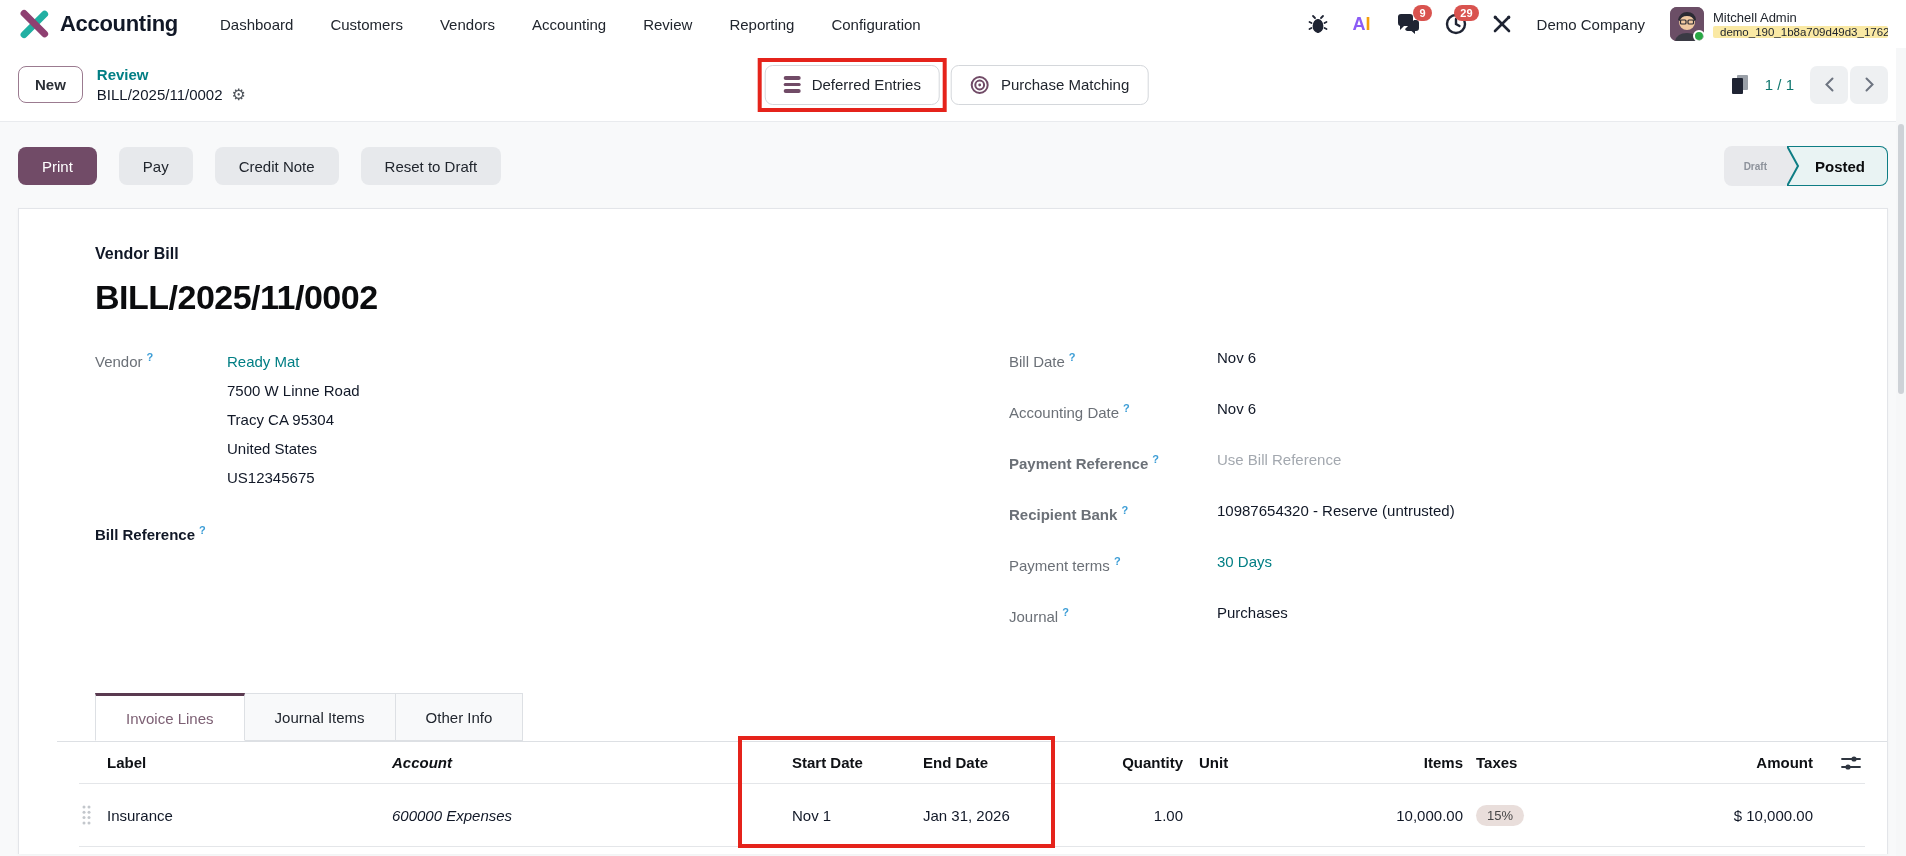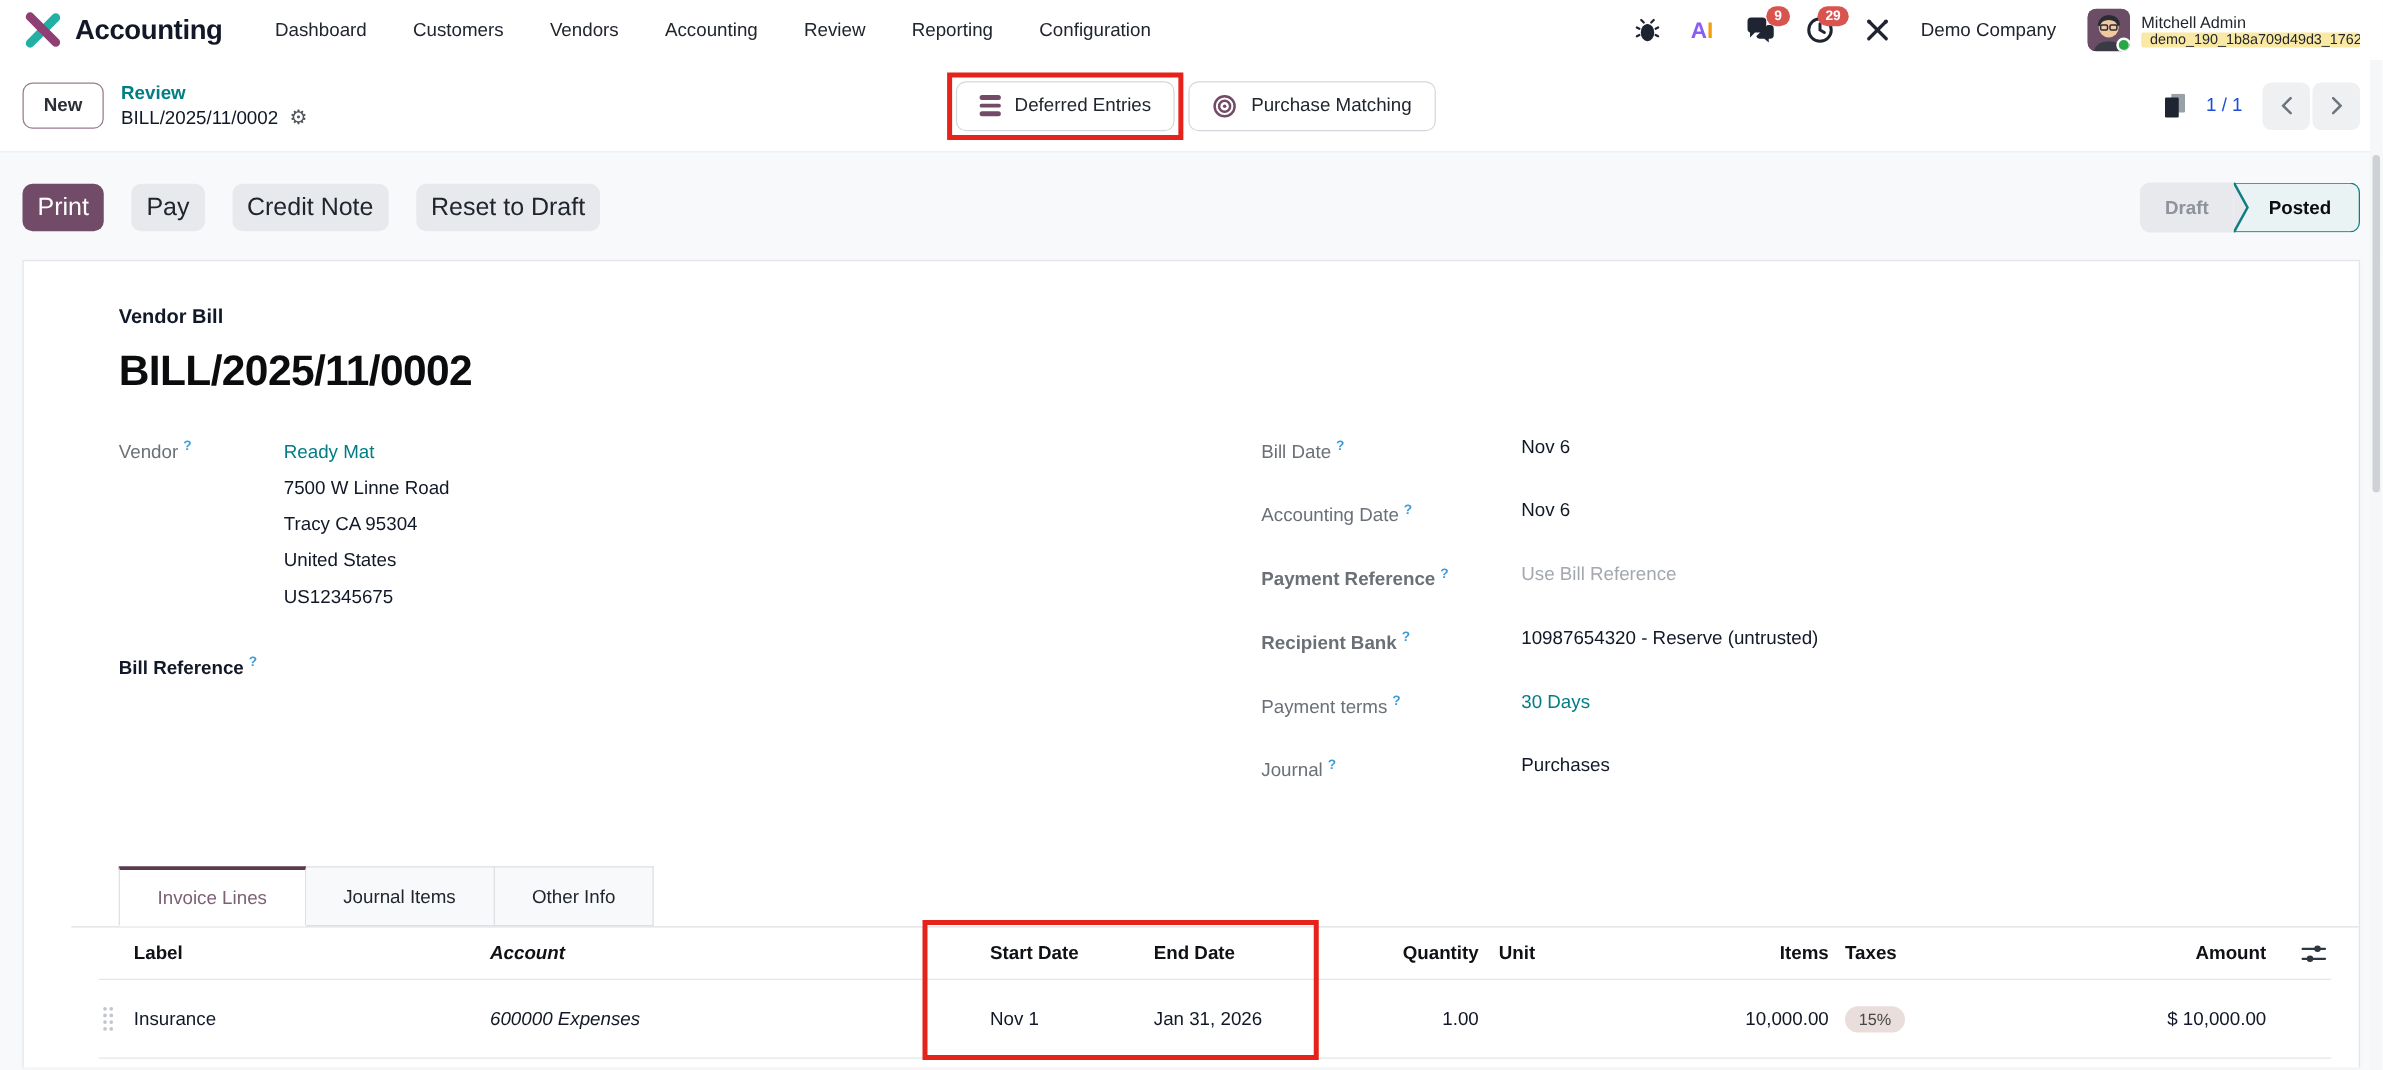--- a/index.html
+++ b/index.html
@@ -37,34 +37,34 @@
   .bc-parent { color:#017e84; font-size:15px; font-weight:700; cursor:pointer; }
   .bc-current { color:#111827; font-size:15px; display:flex; align-items:center; gap:9px; }
   .gear { font-size:16px; color:#50555c; cursor:pointer; line-height:1; }
   .center-btns { position:absolute; left:50%; top:50%; transform:translate(-50%,-50%); display:flex; align-items:center; gap:4px; }
   .red-wrap { border:4px solid #e5231b; padding:3px; }
   .hbtn { display:flex; align-items:center; gap:11px; background:#fff; border:1px solid #d4d7db; border-radius:8px;
           height:40px; padding:0 18px; font-size:15px; color:#21262e; cursor:pointer; white-space:nowrap; }
   .burger { display:flex; flex-direction:column; gap:3px; }
   .burger span { width:17px; height:3.5px; background:#714B67; border-radius:2px; }
   .pager { margin-left:auto; display:flex; align-items:center; gap:16px; }
-  .pager-count { font-size:15px; color:#1d4ed8; }
+  .pager-count { font-size:15px; color:#0f766e; }
   .pg-btns { display:flex; gap:2px; }
   .pg-btn { width:38px; height:38px; background:#eef0f2; border-radius:7px; display:flex; align-items:center;
             justify-content:center; cursor:pointer; }
 
   
   .action-row { padding:24px 18px 22px; display:flex; align-items:center; gap:22px; background:#f8f9fa; }
-  .btn { height:38px; padding:0 12px; border:none; border-radius:8px; font-size:20px; display:inline-flex;
+  .btn { height:38px; padding:0 24px; border:none; border-radius:8px; font-size:15px; display:inline-flex;
          align-items:center; cursor:pointer; font-family:inherit; }
   .btn-primary { background:#714B67; color:#fff; }
   .btn-secondary { background:#e7e9ec; color:#21262e; }
   .statusbar { margin-left:auto; display:flex; height:40px; }
   .st-draft { background:#e8e9ec; border-radius:8px 0 0 8px; display:flex; align-items:center; padding:0 20px;
-              color:#8d929b; font-weight:700; font-size:15px; cursor:pointer; }
+              color:#8d929b; font-weight:700; font-size:10px; cursor:pointer; }
   .st-posted { position:relative; background:#e9f3f3; border:1.5px solid #0e7d84; border-left:none;
                border-radius:0 8px 8px 0; display:flex; align-items:center; padding:0 22px 0 28px; color:#0b0c0e;
                font-weight:700; font-size:15px; }
   .st-notch { position:absolute; left:0; top:-1px; }
 
   
   .sheet { margin:0 18px; background:#fff; border:1px solid #e3e5e9; border-bottom:none; min-height:646px;
            box-shadow:0 1px 3px rgba(40,40,50,0.04); padding-top:36px;padding-left:38px; }
   .sheet-inner { padding:0 38px; }
   .doc-type { font-size:16px; font-weight:600; color:#111827; margin-bottom:15px; }

